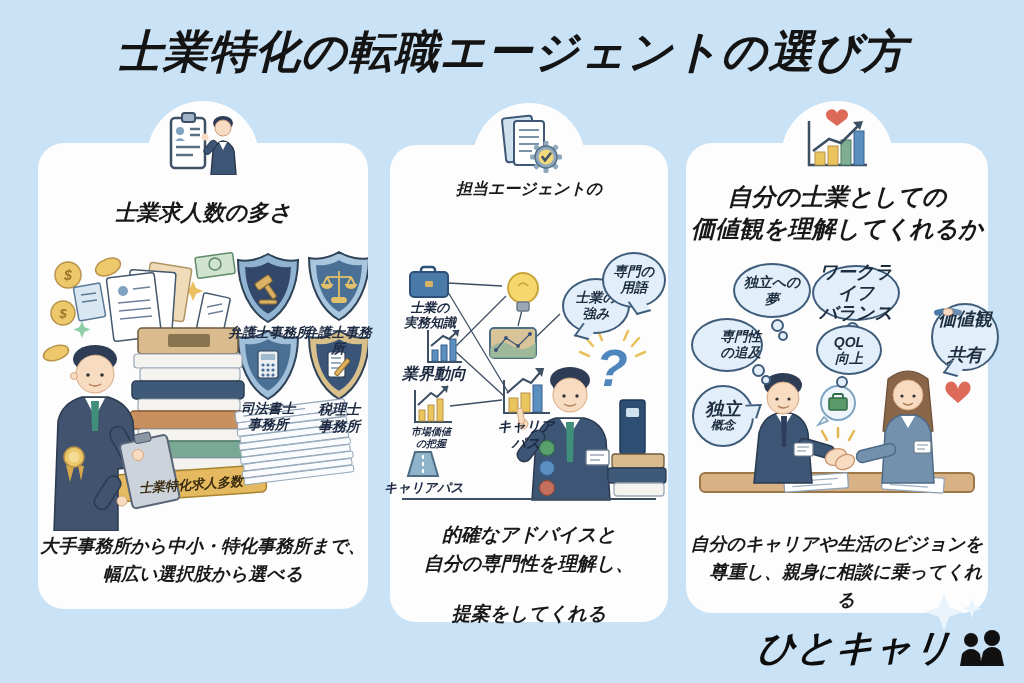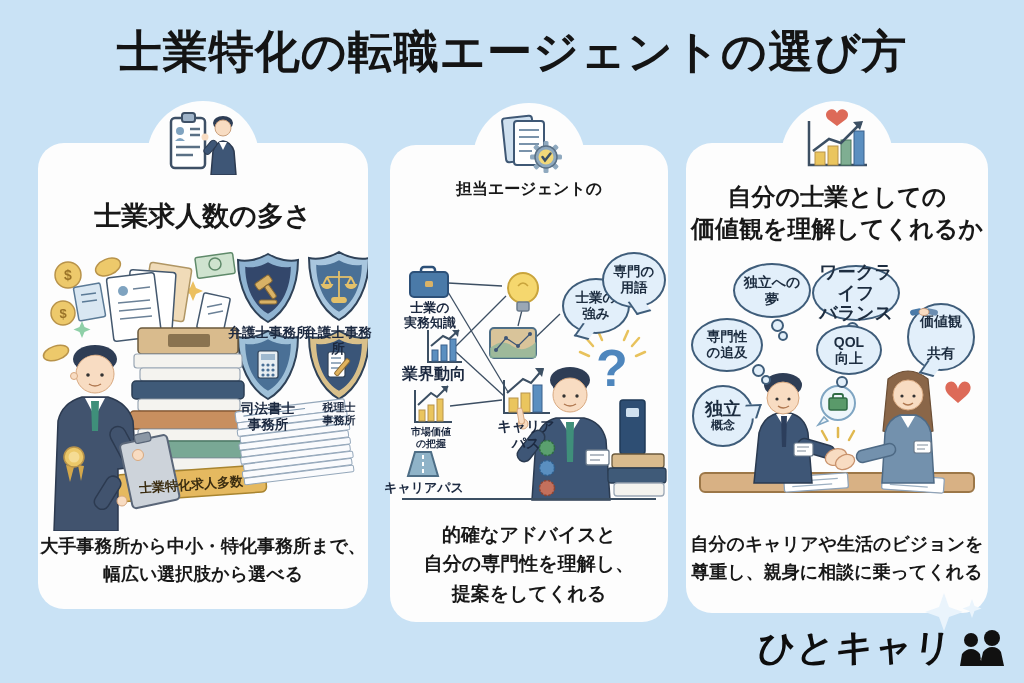--- a/index.html
+++ b/index.html
@@ -1,17 +1,17 @@
 <!DOCTYPE html>
 <html><head>
 <meta charset="utf-8">
 <style>
   html,body{margin:0;padding:0;}
   .page{position:relative;width:1024px;height:683px;background:#c9e2f5;overflow:hidden;
-        font-family:"Liberation Sans","DejaVu Sans",sans-serif;color:#1b1b1b;}
+        font-family:"Liberation Sans","DejaVu Sans",sans-serif;color:#1b1b1b;font-style:italic;}
   .main-title{position:absolute;top:22px;left:0;right:0;text-align:center;
         font-size:45px;font-weight:900;letter-spacing:1px;color:#141414;}
   .card{position:absolute;background:#fdfdfd;border-radius:26px;}
   .notch{position:absolute;top:-42px;left:50%;transform:translateX(-50%);
         width:112px;height:112px;border-radius:50%;background:#fdfdfd;}
   .card-icon{position:absolute;top:-34px;left:50%;transform:translateX(-50%);}
   .card-title{position:absolute;left:0;right:0;text-align:center;font-weight:800;color:#181818;}
   .card-desc{position:absolute;left:0;right:0;text-align:center;font-weight:800;color:#181818;}
   .scene{position:absolute;left:0;}
   .scene svg{position:absolute;left:0;top:0;}
@@ -51,21 +51,21 @@
       <line x1="27" y1="26" x2="37" y2="26" stroke="#5a7085" stroke-width="2.5"></line>
       <line x1="13" y1="38" x2="37" y2="38" stroke="#5a7085" stroke-width="2.5"></line>
       <line x1="13" y1="46" x2="30" y2="46" stroke="#5a7085" stroke-width="2.5"></line>
       <ellipse cx="60" cy="14" rx="10" ry="7" fill="#2e3d55"></ellipse>
       <circle cx="60" cy="19" r="8" fill="#f8dcc2" stroke="#caa07c" stroke-width="1"></circle>
       <path d="M48,66 L50,42 Q53,33 60,32 Q68,33 71,42 L73,66 Z" fill="#3e5676" stroke="#2c3a50" stroke-width="1.5"></path>
       <polygon points="56,33 64,33 60,41" fill="#ffffff"></polygon>
       <rect x="44" y="30" width="7" height="16" rx="3.5" transform="rotate(40 47 38)" fill="#3e5676" stroke="#2c3a50" stroke-width="1"></rect>
       <circle cx="42" cy="28" r="3.5" fill="#f8dcc2"></circle>
     </svg>
-    <div class="card-title" style="top:55px;font-size:27px;">士業求人数の多さ</div>
+    <div class="card-title" style="top:55px;font-size:22px;">士業求人数の多さ</div>
 
     <div class="scene" style="top:100px;width:330px;height:288px;">
       <svg width="330" height="288" viewBox="0 0 330 288">
 
         <g>
           <circle cx="30" cy="32" r="13" fill="#edc96b" stroke="#b8934a" stroke-width="1.5"></circle>
           <text x="30" y="37" text-anchor="middle" font-size="14" font-weight="bold" fill="#9a7328">$</text>
         </g>
         <g>
           <ellipse cx="70" cy="24" rx="13" ry="8" transform="rotate(-22 70 24)" fill="#edc96b" stroke="#b8934a" stroke-width="1.5"></ellipse>
@@ -216,21 +216,21 @@
           </g>
         </g>
       </svg>
 
       <div class="lbl" style="left:188px;top:82px;width:86px;font-size:13.5px;">弁護士事務所</div>
       <div class="lbl" style="left:262px;top:82px;width:76px;font-size:13.5px;">弁護士事務所</div>
       <div class="lbl" style="left:192px;top:158px;width:76px;font-size:13.5px;">
         <span style="display:block;">司法書士</span>
         <span style="display:block;">事務所</span>
       </div>
-      <div class="lbl" style="left:266px;top:158px;width:70px;font-size:11px;">
+      <div class="lbl" style="left:266px;top:158px;width:70px;font-size:14px;">
         <span style="display:block;">税理士</span>
         <span style="display:block;">事務所</span>
       </div>
       <div class="banner-text" style="left:86px;top:233px;width:134px;font-size:13px;transform:rotate(-4deg);">士業特化求人多数</div>
     </div>
 
     <div class="card-desc" style="top:390px;font-size:18px;line-height:1.55;">
       <span style="display:block;">大手事務所から中小・特化事務所まで、</span>
       <span style="display:block;">幅広い選択肢から選べる</span>
     </div>
@@ -396,21 +396,21 @@
       </div>
       <div class="bubble tail-b" style="left:212px;top:2px;width:64px;height:56px;font-size:13.5px;">
         <span>専門の</span>
         <span>用語</span>
       </div>
     </div>
 
     <div class="card-desc" style="top:375px;font-size:19px;line-height:1.55;">
       <span style="display:block;">的確なアドバイスと</span>
       <span style="display:block;">自分の専門性を理解し、</span>
-      <span style="display:block;">提案をしてくれる</span>
+      <span style="display:block;margin-top:20px;">提案をしてくれる</span>
     </div>
   </div>
 
   <div class="card" style="left:686px;top:143px;width:302px;height:470px;">
     <div class="notch"></div>
     <svg class="card-icon" width="76" height="64" viewBox="0 0 76 64">
       <path d="M38,4 C37,1 33,-1 30,1 C26,3 26,8 30,11 L38,17 L46,11 C50,8 50,3 46,1 C43,-1 39,1 38,4 Z" fill="#dd6a58"></path>
       <path d="M10,12 V56 H68" fill="none" stroke="#3c4f63" stroke-width="2.5"></path>
       <rect x="16" y="43" width="10" height="13" fill="#eac55e" stroke="#b8934a"></rect>
       <rect x="29" y="37" width="10" height="19" fill="#eac55e" stroke="#b8934a"></rect>
@@ -500,52 +500,52 @@
       <div class="dot" style="left:85px;top:68px;width:9px;height:9px;"></div>
       <div class="dot" style="left:92px;top:80px;width:6px;height:6px;"></div>
 
       <div class="bubble" style="left:126px;top:14px;width:88px;height:56px;font-size:18px;">
         <span>ワークライフ</span>
         <span>バランス</span>
       </div>
       <div class="dot" style="left:160px;top:71px;width:9px;height:9px;"></div>
       <div class="dot" style="left:154px;top:83px;width:6px;height:6px;"></div>
 
-      <div class="bubble" style="left:5px;top:67px;width:72px;height:54px;font-size:13.5px;">
+      <div class="bubble" style="left:5px;top:67px;width:72px;height:54px;font-size:13.5px;align-items:flex-end;">
         <span>専門性</span>
         <span>の追及</span>
       </div>
       <div class="dot" style="left:66px;top:113px;width:9px;height:9px;"></div>
       <div class="dot" style="left:75px;top:124px;width:6px;height:6px;"></div>
 
       <div class="bubble" style="left:130px;top:74px;width:66px;height:50px;font-size:14px;">
         <span>QOL</span>
         <span>向上</span>
       </div>
       <div class="dot" style="left:150px;top:125px;width:8px;height:8px;"></div>
 
-      <div class="bubble tail-bl" style="left:221px;top:52px;width:68px;height:68px;font-size:14px;border-radius:50%;gap:15px;">
+      <div class="bubble tail-bl" style="left:245px;top:52px;width:68px;height:68px;font-size:18px;border-radius:50%;gap:15px;">
         <svg width="30" height="14" viewBox="0 0 30 14" style="margin-bottom:1px;">
           <rect x="1" y="4" width="12" height="6" rx="3" transform="rotate(-12 7 7)" fill="#4a7aa8"></rect>
           <rect x="17" y="4" width="12" height="6" rx="3" transform="rotate(12 23 7)" fill="#6b8db0"></rect>
           <ellipse cx="15" cy="7" rx="5" ry="3.5" fill="#f8dcc2" stroke="#c9936d" stroke-width="0.8"></ellipse>
         </svg>
         <span>価値観</span>
         <span>共有</span>
       </div>
 
       <div class="bubble tail-r" style="left:6px;top:134px;width:62px;height:62px;">
         <span style="font-size:18px;">独立</span>
         <span style="font-size:12px;">概念</span>
       </div>
     </div>
 
     <div class="card-desc" style="top:388px;font-size:18px;line-height:1.55;">
       <span style="display:block;">自分のキャリアや生活のビジョンを</span>
-      <span style="display:block;">尊重し、親身に相談に乗ってくれる</span>
+      <span style="display:block;margin-left:18px;">尊重し、親身に相談に乗ってくれる</span>
     </div>
   </div>
 
   <svg style="position:absolute;right:40px;bottom:46px;" width="70" height="44" viewBox="0 0 70 44">
     <path d="M30,0 l5,14 14,5 -14,5 -5,14 -5,-14 -14,-5 14,-5 Z" fill="#eaf4fc"></path>
     <path d="M58,6 l2.5,7 7,2.5 -7,2.5 -2.5,7 -2.5,-7 -7,-2.5 7,-2.5 Z" fill="#eaf4fc"></path>
   </svg>
 
   <div class="logo">
     <span class="logo-text">ひとキャリ</span>

